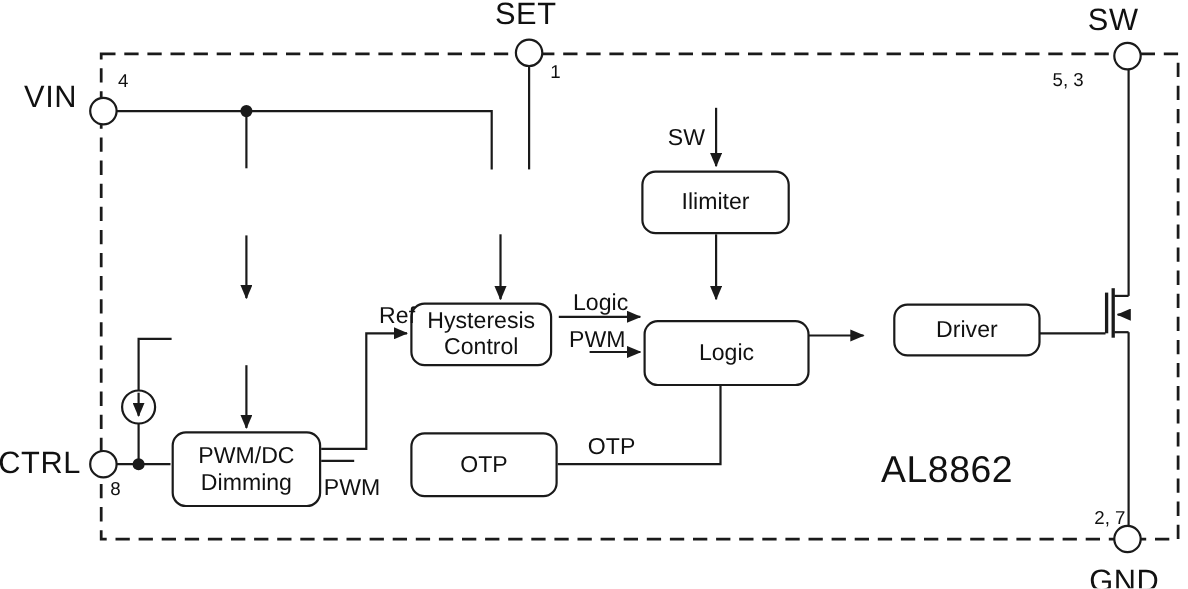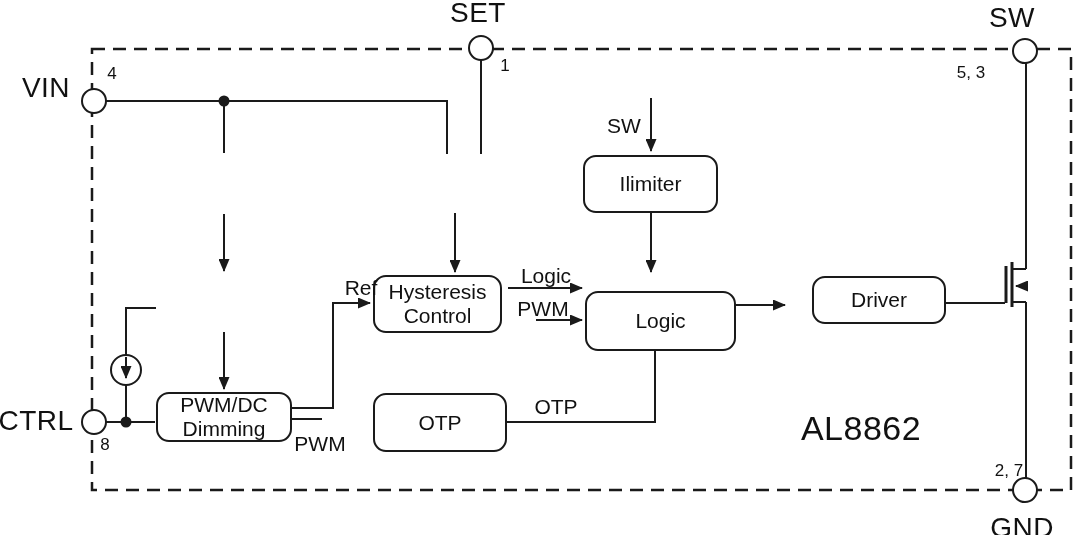--- a/index.html
+++ b/index.html
@@ -81,21 +81,21 @@
       <circle cx="94" cy="422" r="12"></circle>
       <circle cx="1025" cy="490" r="12"></circle>
     </g>
   </svg>
 
   <div class="block" style="left:583px;top:155px;width:135px;height:58px">Ilimiter</div>
   <div class="block" style="left:373px;top:275px;width:129px;height:58px">Hysteresis
 Control</div>
   <div class="block" style="left:585px;top:291px;width:151px;height:60px">Logic</div>
   <div class="block" style="left:812px;top:276px;width:134px;height:48px">Driver</div>
-  <div class="block" style="left:156px;top:392px;width:136px;height:50px">PWM/DC
+  <div class="block" style="left:156px;top:392px;width:136px;height:69px">PWM/DC
 Dimming</div>
   <div class="block" style="left:373px;top:393px;width:134px;height:59px">OTP</div>
 
   <div class="lbl pin-label" style="left:46px;top:88px">VIN</div>
   <div class="lbl pin-number" style="left:112px;top:74px">4</div>
   <div class="lbl pin-label" style="left:478px;top:13px">SET</div>
   <div class="lbl pin-number" style="left:505px;top:66px">1</div>
   <div class="lbl pin-label" style="left:1012px;top:18px">SW</div>
   <div class="lbl pin-number" style="left:971px;top:73px">5, 3</div>
   <div class="lbl pin-label" style="left:36px;top:421px">CTRL</div>

